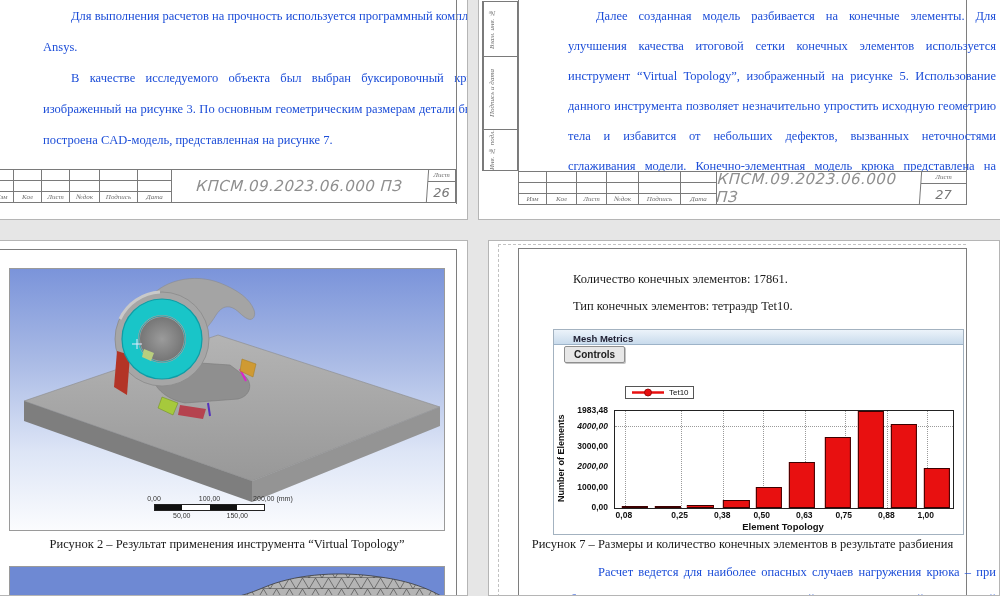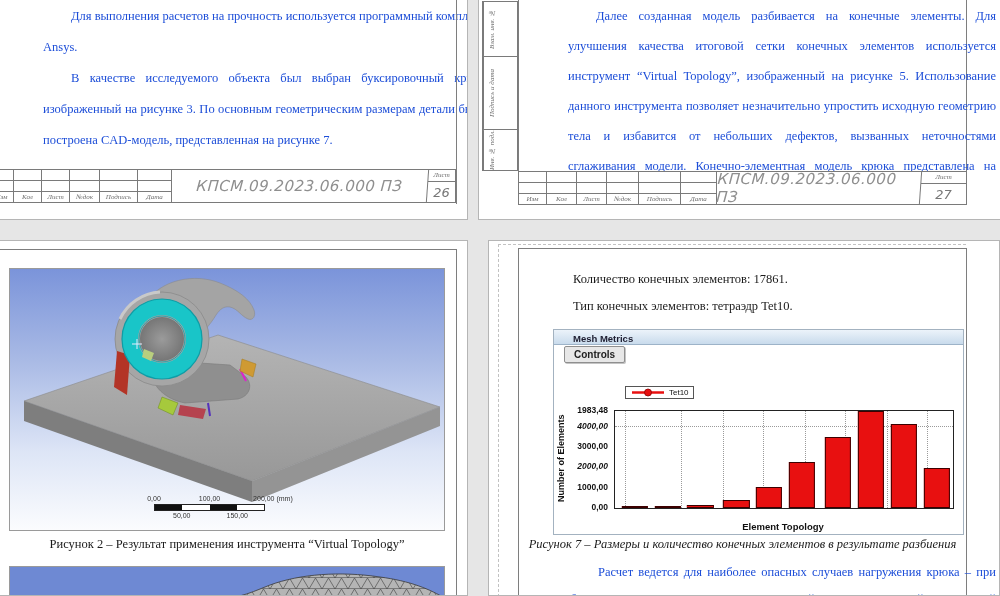--- a/index.html
+++ b/index.html
@@ -307,23 +307,33 @@
           <div class="bar" style="left: 15.534%; width: 7.76699%; height: 1.88048%; background: rgb(232, 16, 16);"></div>
           <div class="bar" style="left: 25.2427%; width: 7.76699%; height: 3.55203%; background: rgb(232, 16, 16);"></div>
           <div class="bar" style="left: 35.9223%; width: 7.76699%; height: 8.7756%; background: rgb(232, 16, 16);"></div>
           <div class="bar" style="left: 45.6311%; width: 7.76699%; height: 21.939%; background: rgb(232, 16, 16);"></div>
           <div class="bar" style="left: 55.3398%; width: 7.76699%; height: 47.6389%; background: rgb(232, 16, 16);"></div>
           <div class="bar" style="left: 66.0194%; width: 7.76699%; height: 73.13%; background: rgb(232, 16, 16);"></div>
           <div class="bar" style="left: 75.7282%; width: 7.76699%; height: 100%; background: rgb(232, 16, 16);"></div>
           <div class="bar" style="left: 85.4369%; width: 7.76699%; height: 87.1291%; background: rgb(232, 16, 16);"></div>
           <div class="bar" style="left: 95.1456%; width: 7.76699%; height: 41.3707%; background: rgb(232, 16, 16);"></div>
         </div>
+      <div class="xaxis" style="left:60px;top:180px;width:338px;height:10px;">
+          <div class="xtick" style="left: 2.91262%;">0,08</div>
+          <div class="xtick" style="left: 19.4175%;">0,25</div>
+          <div class="xtick" style="left: 32.0388%;">0,38</div>
+          <div class="xtick" style="left: 43.6893%;">0,50</div>
+          <div class="xtick" style="left: 56.3107%;">0,63</div>
+          <div class="xtick" style="left: 67.9612%;">0,75</div>
+          <div class="xtick" style="left: 80.5825%;">0,88</div>
+          <div class="xtick" style="left: 92.233%;">1,00</div>
+        </div>
       <div class="ax-title abs" style="left:60px;top:191px;width:338px;">Element Topology</div>
     </div>
 
-    <div class="caption" style="left:29px;top:296px;width:449px;font-style:italic;">Рисунок 7 – Размеры и количество конечных элементов в результате разбиения</div>
+    <div class="caption" style="left:29px;top:296px;width:449px;">Рисунок 7 – Размеры и количество конечных элементов в результате разбиения</div>
 
     <div class="doc-text lh27" style="left:49px;top:318px;width:426px;">
       <p>Расчет ведется для наиболее опасных случаев нагружения крюка – при буксировке транспортного средства равной массы по прямой на высокой скорости</p>
     </div>
   </div>
 
 </div>
 
 </body></html>

